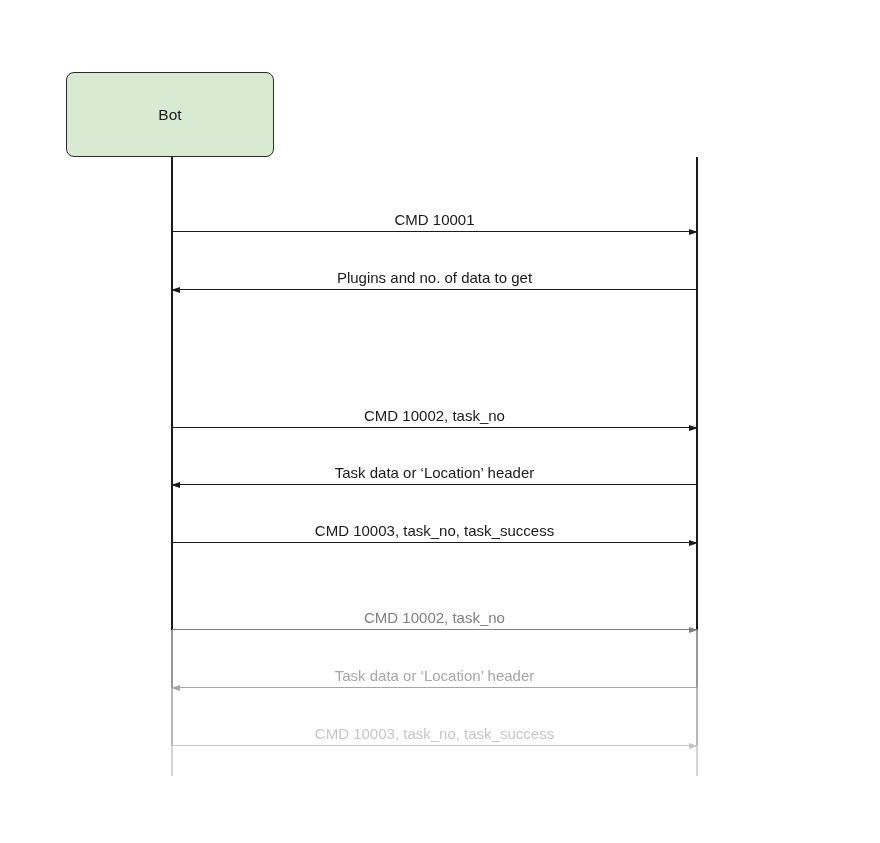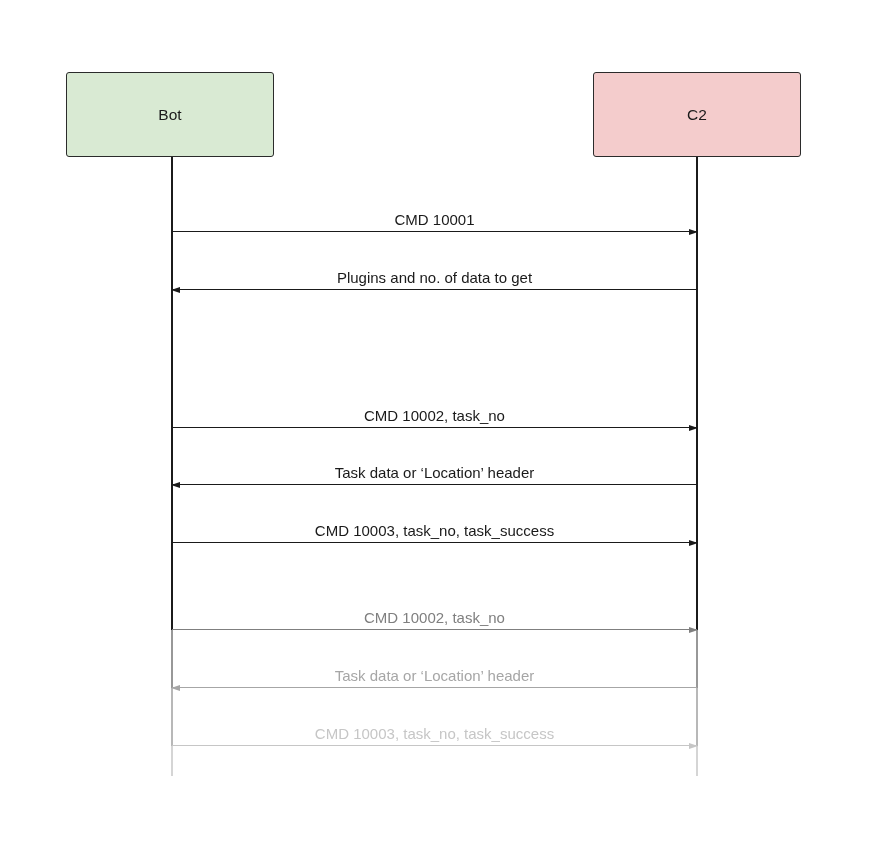--- a/index.html
+++ b/index.html
@@ -14,21 +14,21 @@
     background: #ffffff;
     font-family: "Liberation Sans", sans-serif;
     overflow: hidden;
   }
   .actor {
     position: absolute;
     top: 72px;
     width: 208px;
     height: 85px;
     box-sizing: border-box;
-    border-radius: 3px;
+    border-radius: 8px;
     display: flex;
     align-items: center;
     justify-content: center;
     font-size: 15.5px;
     color: #1a1a1a;
   }
   #actor-bot { left: 66px; }
   #actor-c2  { left: 593px; }
   .lifeline {
     position: absolute;
@@ -67,23 +67,20 @@
 </style>
 </head>
 <body>
 
 <div class="canvas">
 
   <div class="actor" id="actor-bot" style="background: rgb(217, 234, 211); border: 1.4px solid rgb(43, 43, 43); color: rgb(26, 26, 26);">
     <span>Bot</span>
   </div>
 
-  <div class="actor" id="actor-c2" style="background: rgb(244, 204, 204); border: 1.4px solid rgb(43, 43, 43); color: rgb(26, 26, 26);">
-    <span>C2</span>
-  </div>
 
   <div class="lifeline" id="lifeline-bot" style="background: linear-gradient(rgb(27, 27, 27) 0px, rgb(27, 27, 27) 473px, rgb(152, 152, 152) 473px, rgb(152, 152, 152) 531px, rgb(184, 184, 184) 531px, rgb(184, 184, 184) 589px, rgb(213, 213, 213) 589px, rgb(213, 213, 213) 619px);"></div>
   <div class="lifeline" id="lifeline-c2" style="background: linear-gradient(rgb(27, 27, 27) 0px, rgb(27, 27, 27) 473px, rgb(152, 152, 152) 473px, rgb(152, 152, 152) 531px, rgb(184, 184, 184) 531px, rgb(184, 184, 184) 589px, rgb(213, 213, 213) 589px, rgb(213, 213, 213) 619px);"></div>
 
   <div id="messages">
       <div class="message" style="top: 204px; border-bottom-color: rgb(26, 26, 26);">
         <div class="msg-label" style="color: rgb(26, 26, 26);">CMD 10001</div>
         <div class="arrowhead right" style="border-left: 9px solid rgb(26, 26, 26);"></div>
       </div>
       <div class="message" style="top: 262px; border-bottom-color: rgb(26, 26, 26);">

